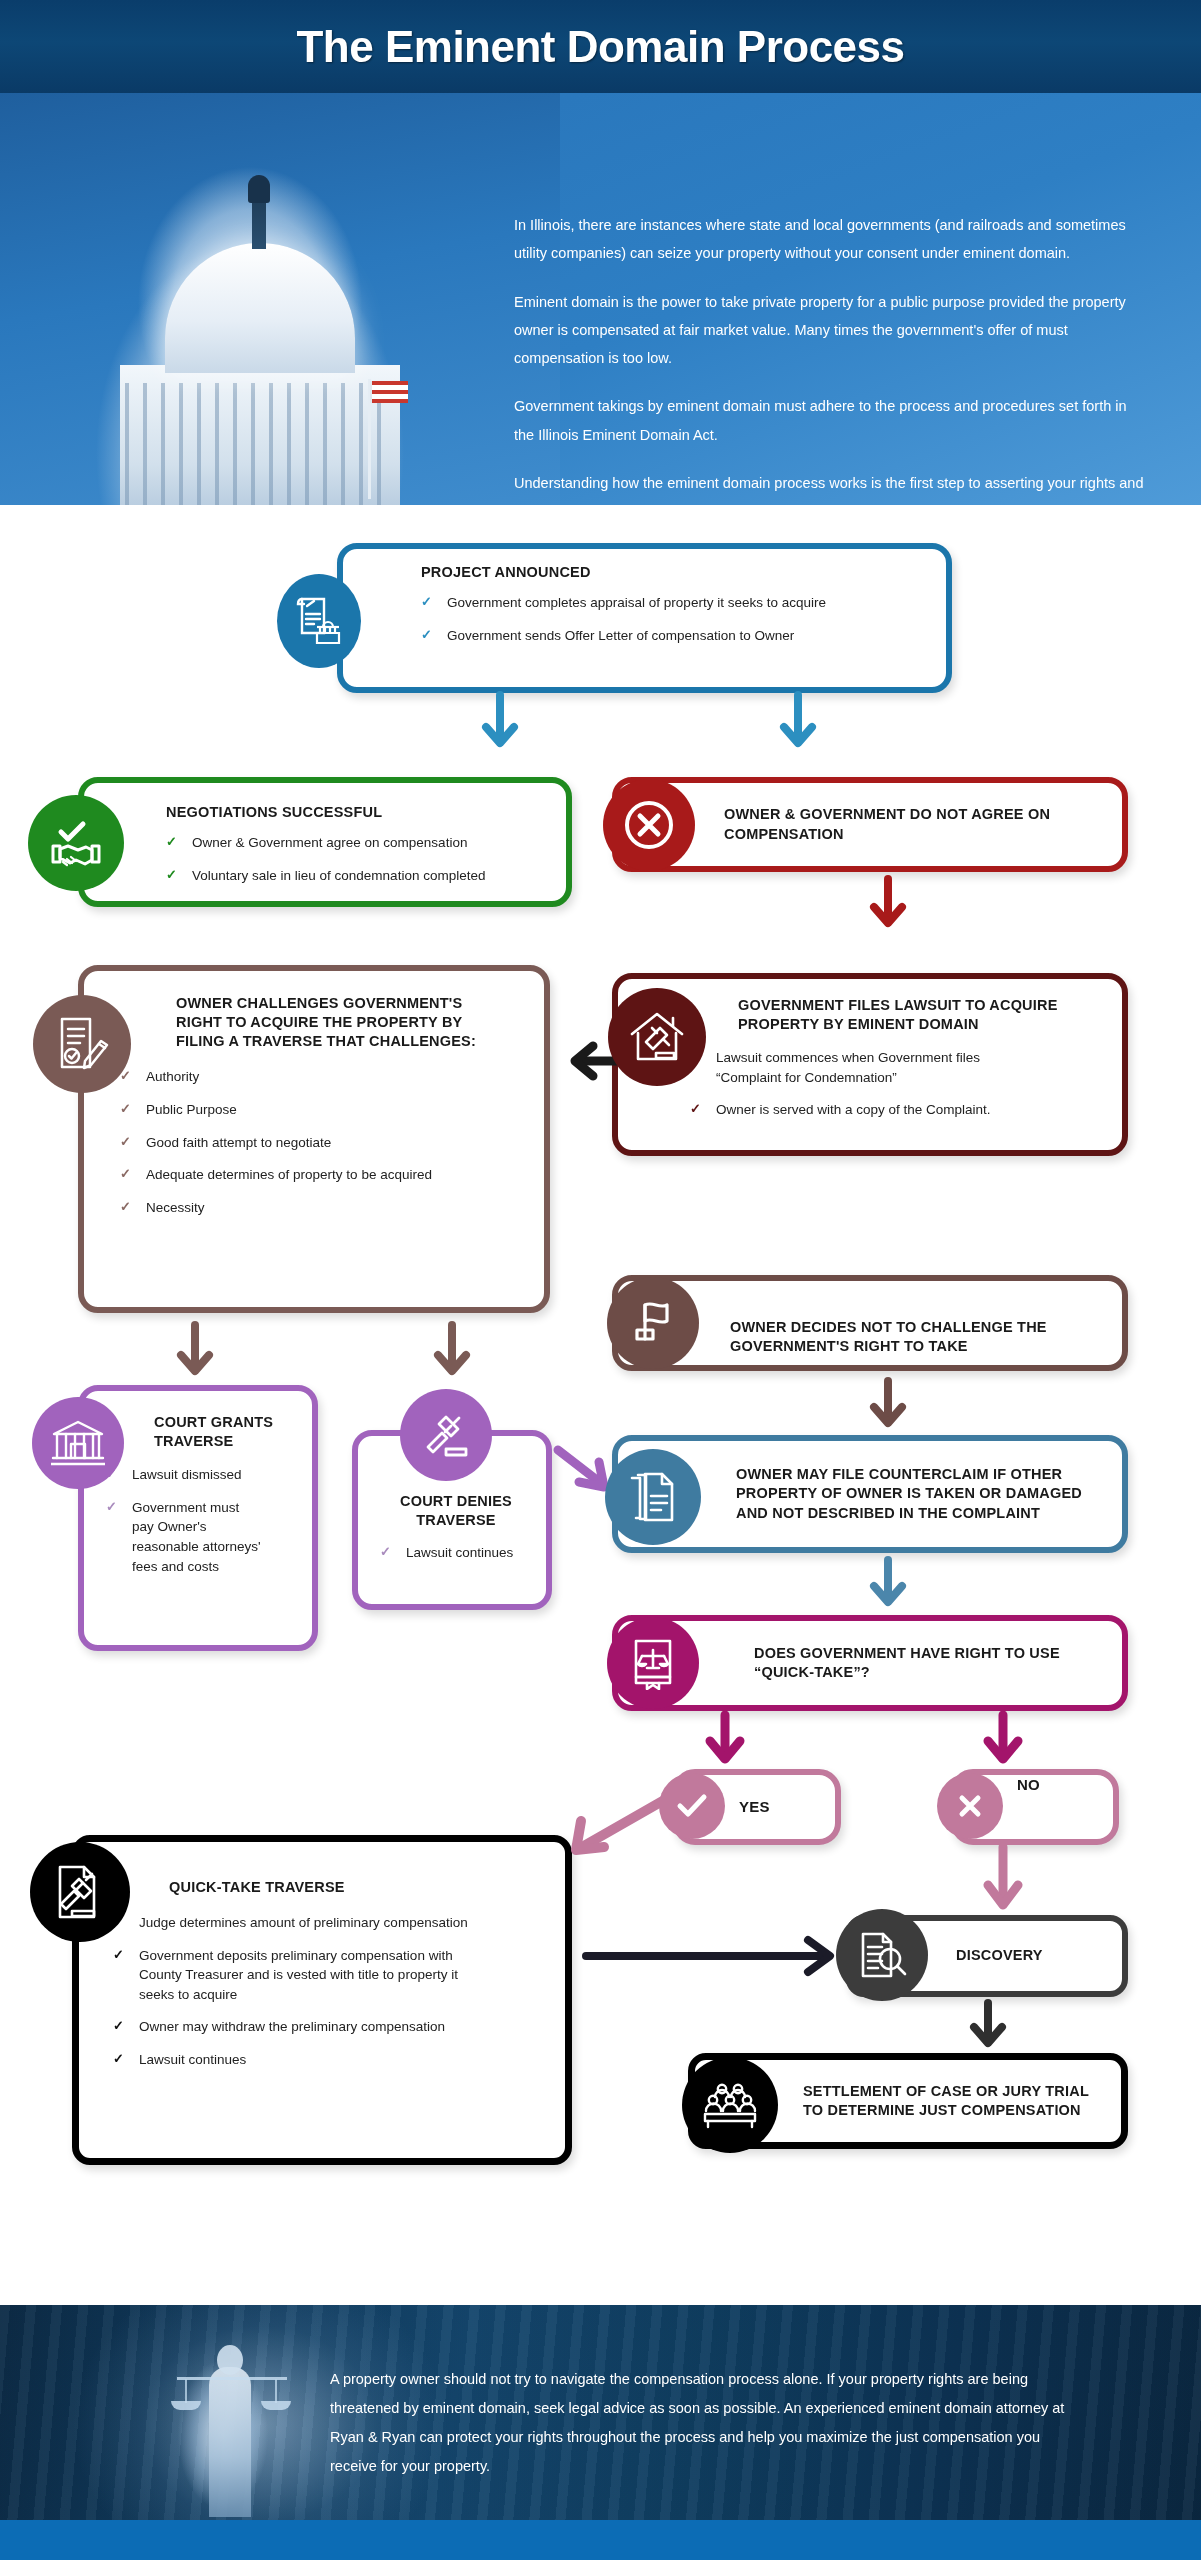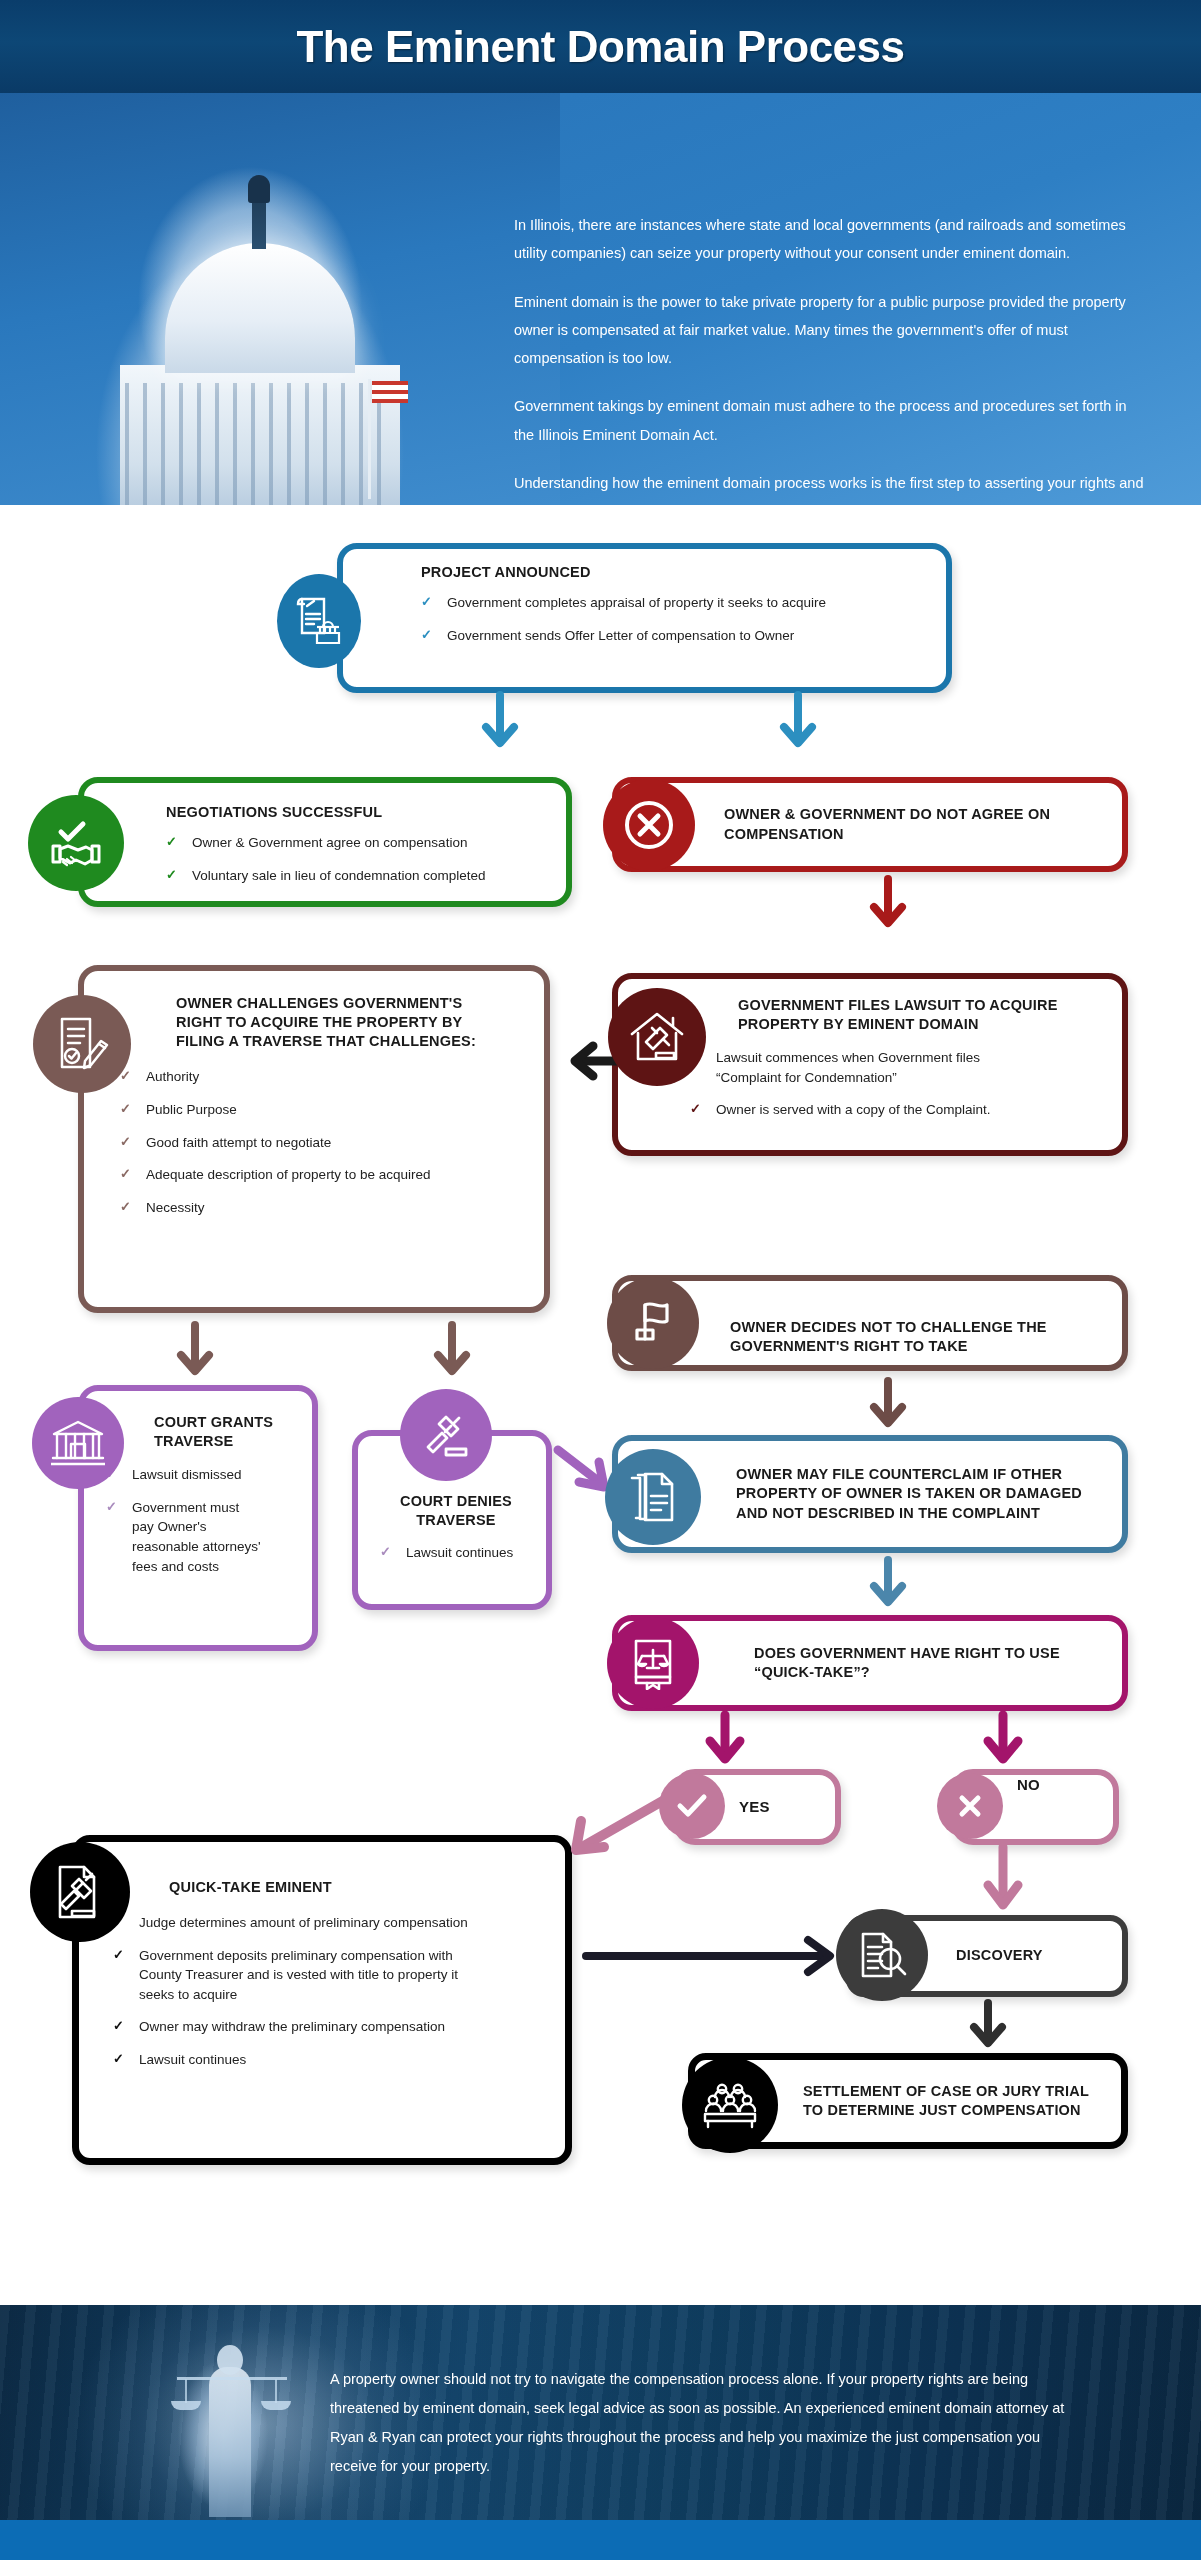--- a/index.html
+++ b/index.html
@@ -376,21 +376,21 @@
         </svg>
     </div>
 
     <div class="node" style="left:78px; top:460px; width:472px; height:348px; border-color:#7a5a55;">
       <div class="body" style="padding-left:92px; padding-top:23px;">
         <div class="heading" style="max-width:300px;">OWNER CHALLENGES GOVERNMENT'S RIGHT TO ACQUIRE THE PROPERTY BY FILING A TRAVERSE THAT CHALLENGES:</div>
         <ul style="margin-left:-56px; margin-top:16px;">
           <li><span class="tick" style="color:#8a6a64;">✓</span><span>Authority</span></li>
           <li><span class="tick" style="color:#8a6a64;">✓</span><span>Public Purpose</span></li>
           <li><span class="tick" style="color:#8a6a64;">✓</span><span>Good faith attempt to negotiate</span></li>
-          <li><span class="tick" style="color:#8a6a64;">✓</span><span>Adequate description of property to be acquired</span></li>
+          <li><span class="tick" style="color:#8a6a64;">✓</span><span>Adequate determines of property to be acquired</span></li>
           <li><span class="tick" style="color:#8a6a64;">✓</span><span>Necessity</span></li>
         </ul>
       </div>
     </div>
     <div class="badge" style="left:33px; top:490px; width:98px; height:98px; background:#7a5a55;">
       <svg width="54" height="58" viewBox="0 0 54 58">
         <g fill="none" stroke="#fff" stroke-width="2.5" stroke-linejoin="round" stroke-linecap="round">
           <path d="M7 4 h28 v48 H7z"></path>
           <path d="M13 14 h16 M13 21 h16 M13 28 h12"></path>
           <circle cx="17" cy="41" r="7"></circle>
@@ -589,21 +589,21 @@
       <svg width="40" height="72">
           <g stroke="#c1799c" stroke-width="9" fill="none" stroke-linecap="round">
             <path d="M20 2 V50"></path>
             <path d="M5 40 L20 60 L35 40" stroke-linejoin="round"></path>
           </g>
         </svg>
     </div>
 
     <div class="node" style="left:72px; top:1330px; width:500px; height:330px; border-color:#000000; border-width:7px; border-radius:18px;">
       <div class="body" style="padding-left:90px; padding-top:36px;">
-        <div class="heading">QUICK-TAKE EMINENT</div>
+        <div class="heading">QUICK-TAKE TRAVERSE</div>
         <ul style="margin-left:-56px; margin-top:16px;">
           <li><span class="tick" style="color:#111;">✓</span><span>Judge determines amount of preliminary compensation</span></li>
           <li><span class="tick" style="color:#111;">✓</span><span style="display:inline-block;max-width:340px;">Government deposits preliminary compensation with County Treasurer and is vested with title to property it seeks to acquire</span></li>
           <li><span class="tick" style="color:#111;">✓</span><span>Owner may withdraw the preliminary compensation</span></li>
           <li><span class="tick" style="color:#111;">✓</span><span>Lawsuit continues</span></li>
         </ul>
       </div>
     </div>
     <div class="badge" style="left:30px; top:1337px; width:100px; height:100px; background:#000000;">
       <svg width="56" height="58" viewBox="0 0 56 58">

